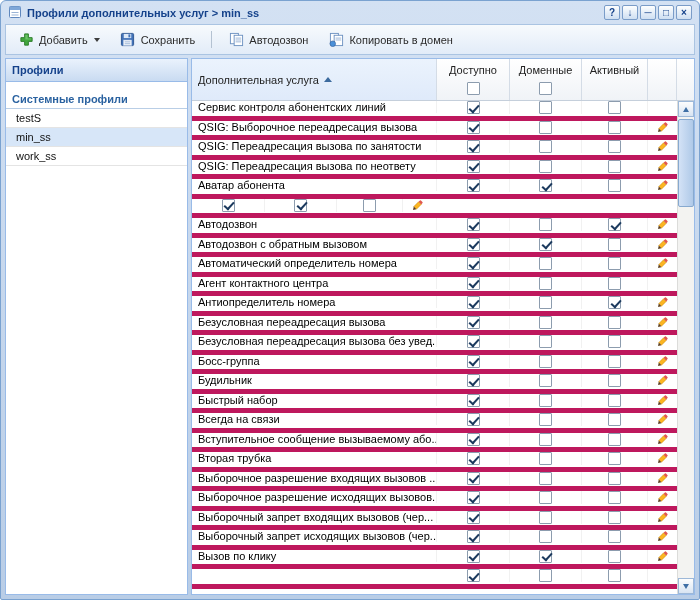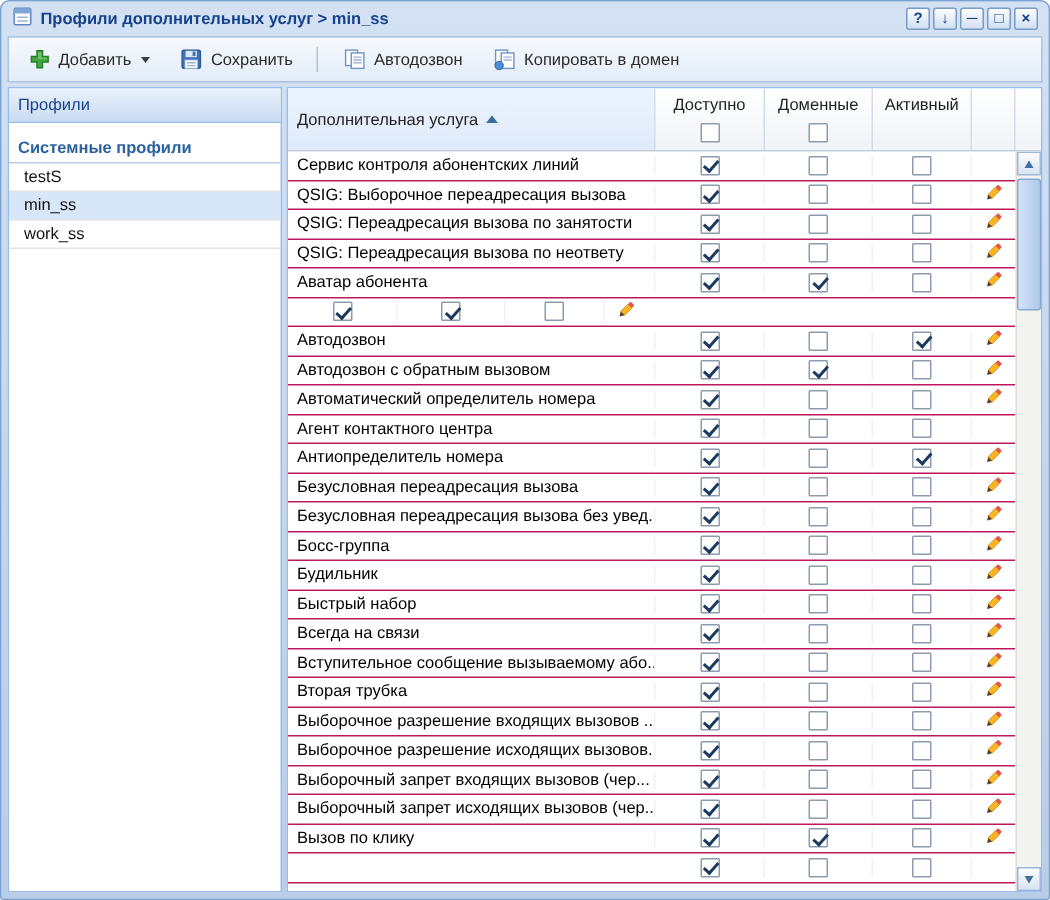--- a/index.html
+++ b/index.html
@@ -10,38 +10,38 @@
   .title{color:#15428b;font-weight:bold;flex:1;white-space:nowrap;overflow:hidden}
   .win-controls{display:flex;gap:2px}
   .wbtn{width:16px;height:15px;border:1px solid #7a9cc8;border-radius:2px;background:linear-gradient(#fdfefe,#cfdff2);color:#15428b;font-size:10px;line-height:13px;text-align:center;cursor:pointer;font-weight:bold;user-select:none}
   .toolbar{height:31px;flex:0 0 auto;border:1px solid #aac4e2;background:linear-gradient(#f7fafd,#e2ecf8);display:flex;align-items:center;gap:12px;padding:0 8px;margin-bottom:3px}
   .tbtn{display:flex;align-items:center;gap:5px;border:0;background:transparent;font:inherit;color:#2b2b2b;cursor:pointer;padding:3px 4px;border-radius:3px;white-space:nowrap}
   .tbtn .ico{width:16px;height:16px;display:inline-flex;align-items:center;justify-content:center}
   .tsep{width:1px;height:17px;background:#b4c2d2}
   .caret{width:0;height:0;border-left:3.5px solid transparent;border-right:3.5px solid transparent;border-top:4px solid #3d3d3d;margin-left:1px}
   .content{flex:1;display:flex;min-height:0}
   .sidebar{width:183px;flex:0 0 auto;background:#fff;border:1px solid #99bbe8;display:flex;flex-direction:column}
-  .sidebar-header{height:23px;flex:0 0 auto;background:linear-gradient(#eaf2fc,#c9dbf1);border-bottom:1px solid #99bbe8;display:flex;align-items:center;padding:0 6px;color:#15428b;font-weight:normal}
+  .sidebar-header{height:23px;flex:0 0 auto;background:linear-gradient(#eaf2fc,#c9dbf1);border-bottom:1px solid #99bbe8;display:flex;align-items:center;padding:0 6px;color:#15428b;font-weight:bold}
   .sidebar-body{flex:1;overflow:hidden}
   .section-header{color:#2a62a0;font-weight:bold;padding:4px 6px 3px;border-bottom:1px solid #b9cee6;margin-top:7px}
   .side-item{padding:3px 10px;border-bottom:1px solid #e4e4e4;cursor:pointer;color:#111}
   .side-item.selected{background:#d7e6f8}
   .grid{flex:1;margin-left:3px;background:#fff;border:1px solid #99bbe8;display:flex;flex-direction:column;min-width:0}
   .grid-header{height:42px;flex:0 0 auto;display:flex;border-bottom:1px solid #c5cfdb;background:linear-gradient(#ffffff,#f0f3f7)}
   .hcell{border-right:1px solid #d4dce6;color:#222}
   .hcell.service{flex:1;display:flex;align-items:center;gap:5px;padding:0 6px;background:linear-gradient(#ebf3fd,#dfeafa);min-width:0}
   .hcell.chkcol{width:73px;display:flex;flex-direction:column;align-items:center;padding-top:5px;gap:6px}
   .hcell.col-enabled{width:72px}
   .hcell.col-active{width:66px}
   .hcell.editcol{width:29px}
   .hcell.sbspacer{width:17px;border-right:0}
   .sort-asc{width:0;height:0;border-left:4px solid transparent;border-right:4px solid transparent;border-bottom:5px solid #3b6a9e}
   .grid-body{flex:1;position:relative;overflow:hidden;min-height:0}
   .rows{position:absolute;left:0;top:0;right:17px;bottom:0;overflow:hidden}
-  .grid-row{height:19.5px;display:flex;align-items:center;border-bottom:1px solid #be185d;cursor:default}
+  .grid-row{height:19.5px;display:flex;align-items:flex-start;border-bottom:5px solid #be185d;cursor:default}
   .cell{display:flex;align-items:center}
   .cell.service{flex:1;padding:0 6px;white-space:nowrap;overflow:hidden;border-right:1px solid #f1f1f1;color:#000;min-width:0}
   .cell.chk{width:73px;justify-content:center;border-right:1px solid #f1f1f1}
   .cell.chk.c2{width:72px}
   .cell.chk.c3{width:66px}
   .cell.edit{width:29px;justify-content:center}
   .scrollbar{position:absolute;right:0;top:0;bottom:0;width:17px;background:#f3f3f1;border-left:1px solid #dcdcda;display:flex;flex-direction:column}
   .sb-btn{height:16px;flex:0 0 auto;background:linear-gradient(#fdfdfd,#d8e4f2);border:1px solid #9db8d8;display:flex;align-items:center;justify-content:center;cursor:pointer}
   .sb-track{flex:1;position:relative}
   .sb-thumb{position:absolute;left:0;right:0;top:2px;height:88px;background:linear-gradient(90deg,#d3e2f6,#afc9e8);border:1px solid #87a9cf;border-radius:2px;cursor:pointer}

